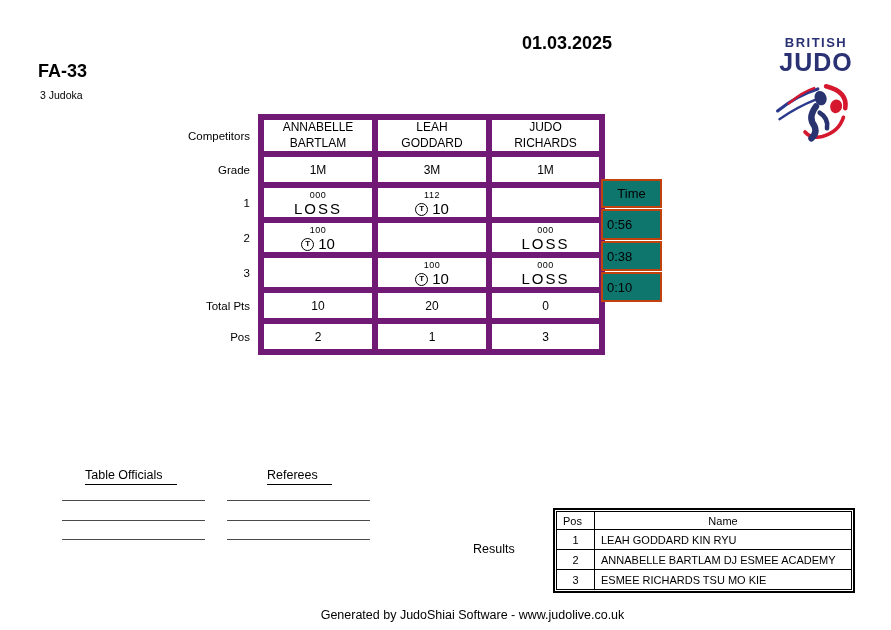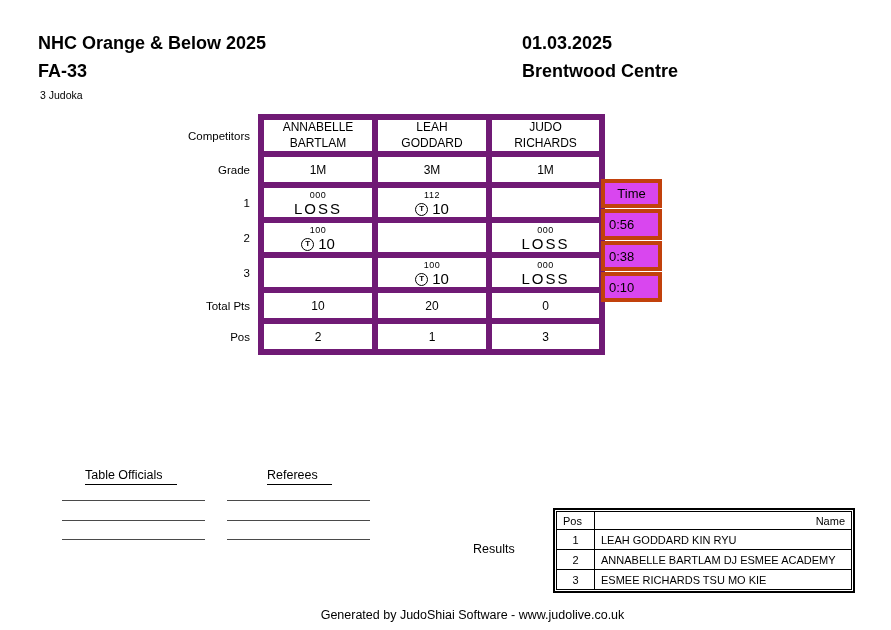--- a/index.html
+++ b/index.html
@@ -39,57 +39,72 @@
   .t-icon{width:13px;height:13px;border:1.6px solid #000;border-radius:50%;
           display:inline-flex;align-items:center;justify-content:center;
           font-size:8px;font-weight:bold;box-sizing:border-box;line-height:1;}
   .pts-split{display:flex;height:27px;align-items:stretch;}
   .pts-left{width:50%;border-right:2px solid #000;display:flex;align-items:center;
             padding-left:5px;font-size:8.5px;box-sizing:border-box;text-align:left;}
   .pts-right{flex:1;}
 
   
   .time-col{position:absolute;left:601px;top:179px;width:61px;}
-  .time-cell{box-sizing:border-box;border:4px solid #c2410c;background:#d946ef;margin-bottom:1px;
+  .time-cell{box-sizing:border-box;border:2px solid #c2410c;background:#0f766e;margin-bottom:1px;
              display:flex;align-items:center;font-size:13px;}
   .time-head{height:29px;justify-content:center;}
   .time-val{height:31px;padding-left:4px;}
   .time-val.short{height:30px;}
 
   
   .sig-label{position:absolute;font-size:12.5px;border-bottom:1.2px solid #000;
              padding:0 14px 2px 0;}
   .sig-line{position:absolute;height:0;border-top:1.6px solid #4a4a4a;width:143px;}
 
   
   .results-label{position:absolute;left:473px;top:542px;font-size:12.5px;}
   .results-wrap{position:absolute;left:553px;top:508px;width:302px;border:2px solid #000;
                 padding:1px;box-sizing:border-box;background:#fff;}
   table.results{width:100%;border-collapse:collapse;table-layout:fixed;}
   table.results th,table.results td{border:1.5px solid #000;font-size:11px;
                 font-weight:normal;height:20px;padding:0 6px;box-sizing:border-box;}
   table.results tr.hdr th{height:18px;}
   .col-pos{width:38px;}
-  th.pos-h{text-align:left;} th.name-h{text-align:right;}
+  th.pos-h{text-align:left;} th.name-h{text-align:center;}
   td.pos-c{text-align:center;} td.name-c{text-align:left;padding-left:8px;}
 
   
   .footer{position:absolute;left:54px;top:608px;width:837px;text-align:center;font-size:12.5px;}
 </style>
 </head>
 <body>
 
 <div class="page">
 
-  <div class="title-main">NHC Orange &amp; Below 2025</div>
   <div class="title-cat">FA-33</div>
   <div class="judoka-count">3 Judoka</div>
   <div class="date">01.03.2025</div>
-  <div class="venue">Brentwood Centre</div>
-
+
+  <div class="logo">
+    <div class="logo-line1">BRITISH</div>
+    <div class="logo-line2">JUDO</div>
+    <svg width="84" height="64" viewBox="0 0 90 70">
+      <g fill="none" stroke-linecap="round">
+        <path d="M3 36 Q24 19 47 12" stroke="#2B3A8C" stroke-width="3.5"></path>
+        <path d="M5 45 Q26 31 44 24" stroke="#2B3A8C" stroke-width="2.6"></path>
+        <path d="M15 28 Q30 15 43 11" stroke="#D5182E" stroke-width="2.6"></path>
+        <path d="M56 9 Q80 15 77 33" stroke="#D5182E" stroke-width="5"></path>
+        <path d="M75 43 Q70 59 52 64 Q40 67 33 59" stroke="#D5182E" stroke-width="4"></path>
+        <path d="M45 31 Q36 43 43 52 Q47 60 40 66" stroke="#28336F" stroke-width="7"></path>
+        <path d="M49 38 Q59 44 57 55" stroke="#28336F" stroke-width="5"></path>
+      </g>
+      <ellipse cx="50" cy="22" rx="6.5" ry="8" fill="#28336F" transform="rotate(-20 50 22)"></ellipse>
+      <ellipse cx="67" cy="31" rx="6.5" ry="7.5" fill="#D5182E" transform="rotate(15 67 31)"></ellipse>
+    </svg>
+  </div>
 
   <table class="pool">
     <colgroup>
         <col style="width:68px">
         <col style="width:114px">
         <col style="width:114px">
         <col style="width:113px">
       </colgroup>
     <tbody>
         <tr class="h-comp">

